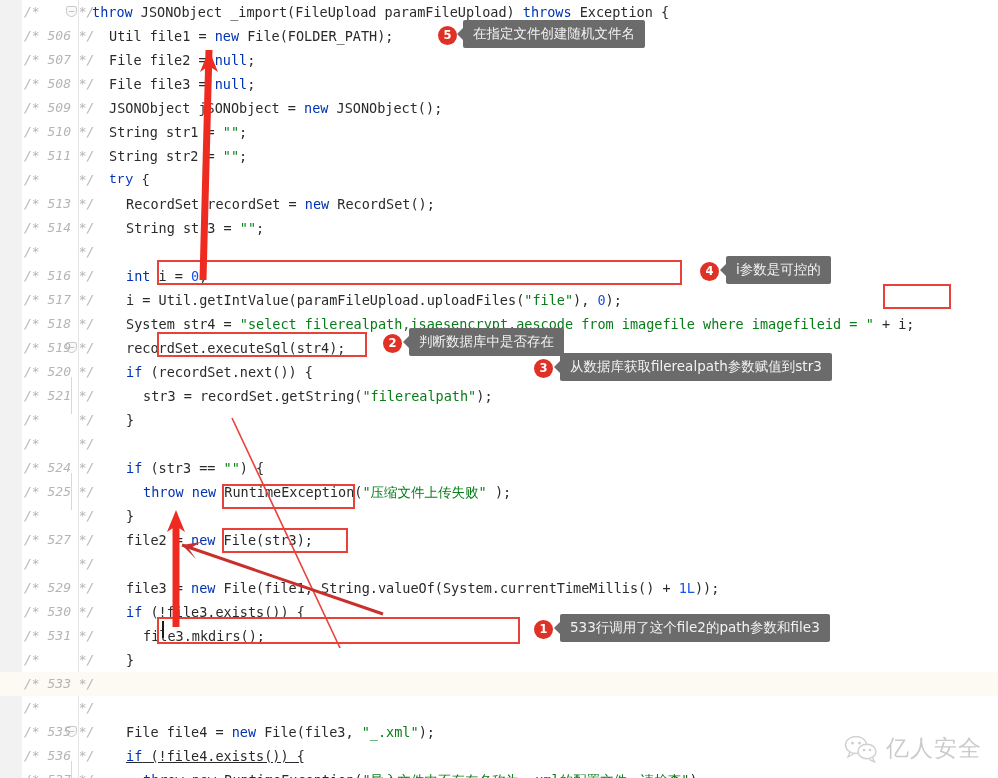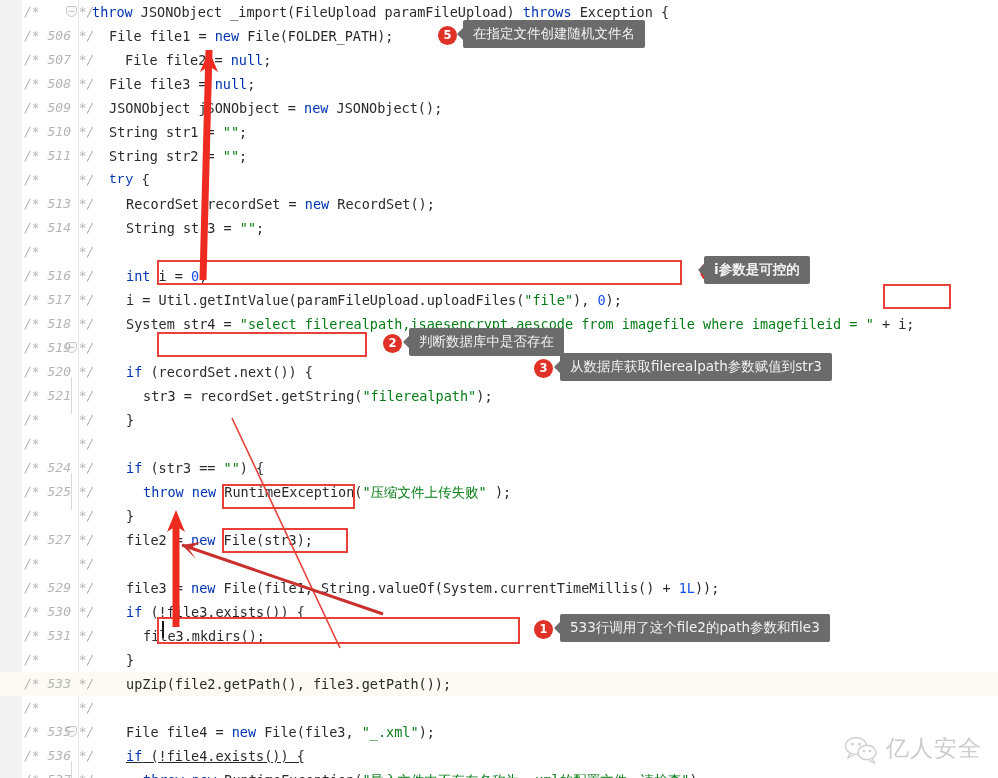--- a/index.html
+++ b/index.html
@@ -142,21 +142,21 @@
     left: 0; top: 0;
     width: 998px; height: 778px;
     pointer-events: none;
   }
 
   
   .watermark {
     position: absolute;
     right: 16px; bottom: 14px;
     display: flex;
-    align-items: flex-end;
+    align-items: center;
     gap: 8px;
     opacity: 0.30;
   }
   .watermark .wm-text {
     font-family: "DejaVu Sans", "Liberation Sans", sans-serif;
     font-size: 23px;
     color: #555555;
     letter-spacing: 1px;
   }
 
@@ -170,48 +170,48 @@
 </head>
 <body>
 
 <div id="editor">
 
   <div class="gutter-bg"></div>
   <div class="gutter-line"></div>
 
   <div id="rows">
       <div class="row" style="top: 0px;"><div class="fold open" style="top: 0px;">−</div><span class="lineno">/*     */</span><span class="code" style="left: 92px;"><span class="kw">throw</span><span> </span><span class="id">JSONObject</span><span> _import(FileUpload paramFileUpload) </span><span class="kw">throws</span><span> Exception {</span></span></div>
-      <div class="row" style="top: 24px;"><span class="lineno">/* 506 */</span><span class="code" style="left: 109px;"><span>File file1 = </span><span class="kw">new</span><span> File(FOLDER_PATH);</span></span></div>
-      <div class="row" style="top: 48px;"><span class="lineno">/* 507 */</span><span class="code" style="left: 109px; margin-left: 16px;"><span>File file2 = </span><span class="kw">null</span><span>;</span></span></div>
+      <div class="row" style="top: 24px;"><span class="lineno">/* 506 */</span><span class="code" style="left: 109px;"><span>Util file1 = </span><span class="kw">new</span><span> File(FOLDER_PATH);</span></span></div>
+      <div class="row" style="top: 48px;"><span class="lineno">/* 507 */</span><span class="code" style="left: 109px;"><span>File file2 = </span><span class="kw">null</span><span>;</span></span></div>
       <div class="row" style="top: 72px;"><span class="lineno">/* 508 */</span><span class="code" style="left: 109px;"><span>File file3 = </span><span class="kw">null</span><span>;</span></span></div>
       <div class="row" style="top: 96px;"><span class="lineno">/* 509 */</span><span class="code" style="left: 109px;"><span>JSONObject jSONObject = </span><span class="kw">new</span><span> JSONObject();</span></span></div>
       <div class="row" style="top: 120px;"><span class="lineno">/* 510 */</span><span class="code" style="left: 109px;"><span>String str1 = </span><span class="str">""</span><span>;</span></span></div>
       <div class="row" style="top: 144px;"><span class="lineno">/* 511 */</span><span class="code" style="left: 109px;"><span>String str2 = </span><span class="str">""</span><span>;</span></span></div>
       <div class="row" style="top: 168px;"><div class="fold open" style="top: 168px;">−</div><span class="lineno">/*     */</span><span class="code" style="left: 109px; font-family: Liberation Mono, monospace;"><span class="kw">try</span><span> {</span></span></div>
       <div class="row" style="top: 192px;"><span class="lineno">/* 513 */</span><span class="code" style="left: 126px;"><span>RecordSet recordSet = </span><span class="kw">new</span><span> RecordSet();</span></span></div>
       <div class="row" style="top: 216px;"><span class="lineno">/* 514 */</span><span class="code" style="left: 126px;"><span>String str3 = </span><span class="str">""</span><span>;</span></span></div>
       <div class="row" style="top: 240px;"><span class="lineno">/*     */</span><span class="code" style="left: 92px;"><span></span></span></div>
       <div class="row" style="top: 264px;"><span class="lineno">/* 516 */</span><span class="code" style="left: 126px;"><span class="kw">int</span><span> i = </span><span class="num">0</span><span>;</span></span></div>
       <div class="row" style="top: 288px;"><span class="lineno">/* 517 */</span><span class="code" style="left: 126px;"><span>i = Util.getIntValue(paramFileUpload.uploadFiles(</span><span class="str">"file"</span><span>), </span><span class="num">0</span><span>);</span></span></div>
       <div class="row" style="top: 312px;"><span class="lineno">/* 518 */</span><span class="code" style="left: 126px;"><span>System str4 = </span><span class="str">"select filerealpath,isaesencrypt,aescode from imagefile where imagefileid = "</span><span> + i;</span></span></div>
-      <div class="row" style="top: 336px;"><span class="lineno">/* 519 */</span></div>
+      <div class="row" style="top: 336px;"><span class="lineno">/* 519 */</span><span class="code" style="left: 126px;"><span>recordSet.executeSql(str4);</span></span></div>
       <div class="row" style="top: 360px;"><div class="fold open" style="top: 360px;">−</div><span class="lineno">/* 520 */</span><span class="code" style="left: 126px;"><span class="kw">if</span><span> (recordSet.next()) {</span></span></div>
       <div class="row" style="top: 384px;"><span class="lineno">/* 521 */</span><span class="code" style="left: 143px;"><span>str3 = recordSet.getString(</span><span class="str">"filerealpath"</span><span>);</span></span></div>
       <div class="row" style="top: 408px;"><span class="lineno">/*     */</span><span class="code" style="left: 126px;"><span>}</span></span></div>
       <div class="row" style="top: 432px;"><span class="lineno">/*     */</span><span class="code" style="left: 92px;"><span></span></span></div>
       <div class="row" style="top: 456px;"><span class="lineno">/* 524 */</span><span class="code" style="left: 126px;"><span class="kw">if</span><span> (str3 == </span><span class="str">""</span><span>) {</span></span></div>
       <div class="row" style="top: 480px;"><span class="lineno">/* 525 */</span><span class="code" style="left: 143px;"><span class="kw">throw</span><span> </span><span class="kw">new</span><span> RuntimeException(</span><span class="str">"压缩文件上传失败"</span><span> );</span></span></div>
       <div class="row" style="top: 504px;"><span class="lineno">/*     */</span><span class="code" style="left: 126px;"><span>}</span></span></div>
       <div class="row" style="top: 528px;"><span class="lineno">/* 527 */</span><span class="code" style="left: 126px;"><span>file2 = </span><span class="kw">new</span><span> File(str3);</span></span></div>
       <div class="row" style="top: 552px;"><span class="lineno">/*     */</span><span class="code" style="left: 92px;"><span></span></span></div>
       <div class="row" style="top: 576px;"><span class="lineno">/* 529 */</span><span class="code" style="left: 126px;"><span>file3 = </span><span class="kw">new</span><span> File(file1, String.valueOf(System.currentTimeMillis() + </span><span class="num">1L</span><span>));</span></span></div>
       <div class="row" style="top: 600px;"><span class="lineno">/* 530 */</span><span class="code" style="left: 126px;"><span class="kw">if</span><span> (!file3.exists()) {</span></span></div>
       <div class="row" style="top: 624px;"><span class="lineno">/* 531 */</span><span class="code" style="left: 143px;"><span>file3.mkdirs();</span></span></div>
       <div class="row" style="top: 648px;"><span class="lineno">/*     */</span><span class="code" style="left: 126px;"><span>}</span></span></div>
-      <div class="row caret" style="top: 672px;"><span class="lineno">/* 533 */</span><span class="code" style="left: 126px;"><span>upZip(file2.getPath(), file3.getPath());</span></span></div>
+      <div class="row caret" style="top: 672px;"><span class="lineno">/* 533 */</span></div>
       <div class="row" style="top: 696px;"><span class="lineno">/*     */</span><span class="code" style="left: 92px;"><span></span></span></div>
       <div class="row" style="top: 720px;"><span class="lineno">/* 535 */</span><span class="code" style="left: 126px;"><span>File file4 = </span><span class="kw">new</span><span> File(file3, </span><span class="str">"_.xml"</span><span>);</span></span></div>
       <div class="row" style="top: 744px;"><span class="lineno">/* 536 */</span><span class="code" style="left: 126px; text-decoration: underline;"><span class="kw">if</span><span> (!file4.exists()) {</span></span></div>
       <div class="row" style="top: 768px;"><span class="lineno">/* 537 */</span><span class="code" style="left: 143px;"><span class="kw">throw</span><span> </span><span class="kw">new</span><span> RuntimeException(</span><span class="str">"导入文件中不存在名称为_.xml的配置文件，请检查"</span><span>);</span></span></div>
       <div class="fold-stem" style="top: 377px; height: 37px;"></div>
       <div class="fold-stem" style="top: 473px; height: 37px;"></div>
       <div class="fold-stem" style="top: 761px; height: 37px;"></div>
     </div>
 
   <div class="hlbox" style="left:157px; top:260px; width:525px; height:25px;"></div>
@@ -234,21 +234,21 @@
     <path d="M 182 545 l 19 -3 l -12 7 l 7 10 z" fill="#c9302c"></path>
 
     <path d="M 176 627 L 176 522" stroke="#ee2a21" stroke-width="7" fill="none"></path>
     <path d="M 176 510 l -9 22 l 9 -6 l 9 6 z" fill="#ee2a21"></path>
   </svg>
 
   <div class="marker" style="left:438px; top:26px;">5</div>
   <div class="tip" style="left:463px; top:20px;">在指定文件创建随机文件名</div>
 
   <div class="marker" style="left:700px; top:262px;">4</div>
-  <div class="tip" style="left:704px; top:256px;font-weight:bold;">i参数是可控的</div>
+  <div class="tip" style="left:726px; top:256px;">i参数是可控的</div>
 
   <div class="marker" style="left:383px; top:334px;">2</div>
   <div class="tip" style="left:409px; top:328px;">判断数据库中是否存在</div>
 
   <div class="marker" style="left:534px; top:359px;">3</div>
   <div class="tip" style="left:560px; top:353px;">从数据库获取filerealpath参数赋值到str3</div>
 
   <div class="marker" style="left:534px; top:620px;">1</div>
   <div class="tip" style="left:560px; top:614px;">533行调用了这个file2的path参数和file3</div>
 

